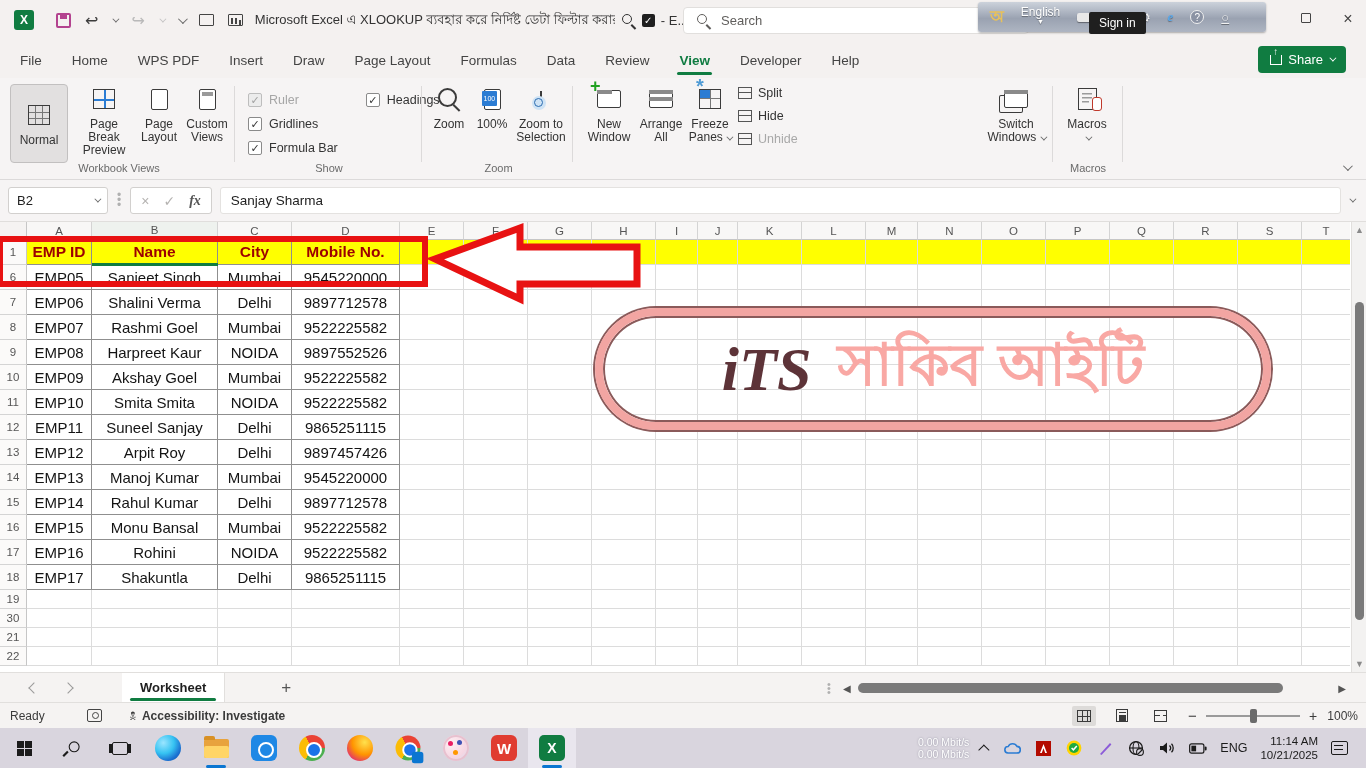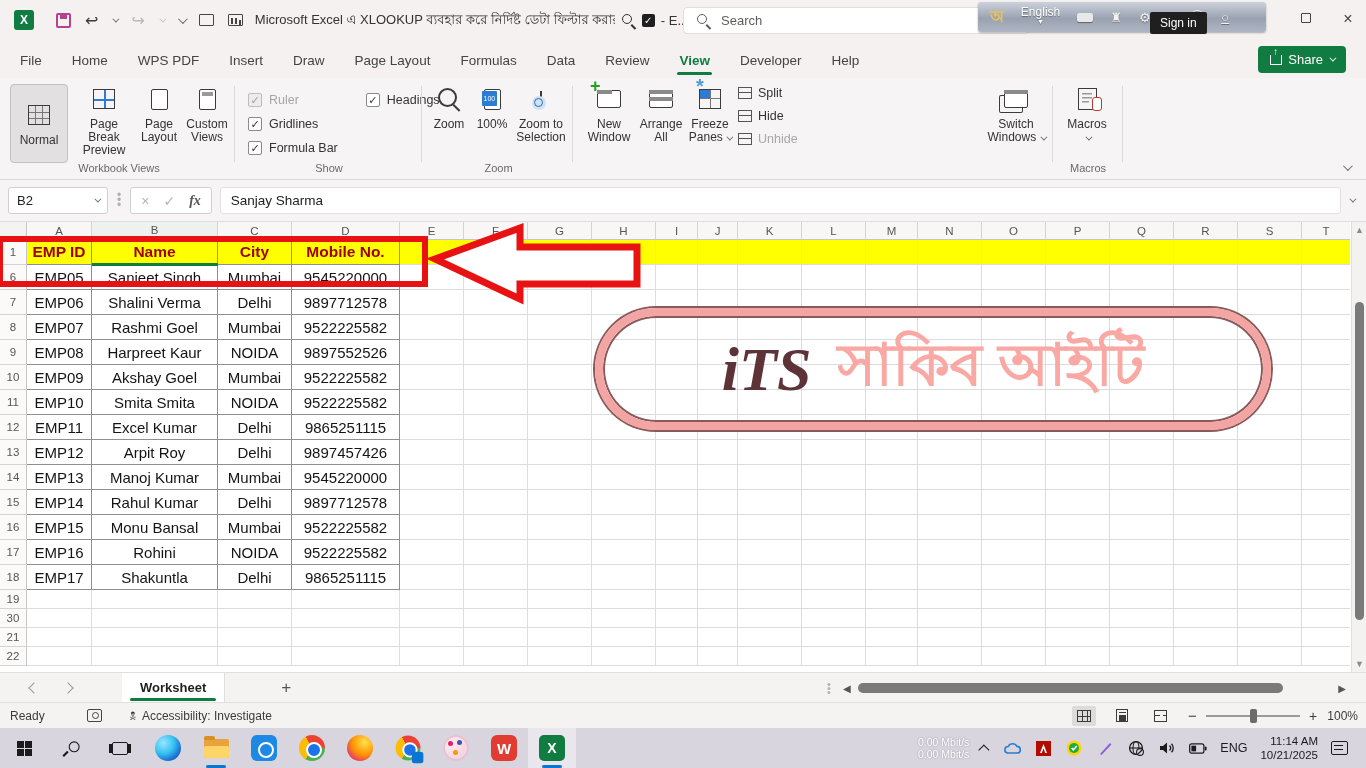--- a/index.html
+++ b/index.html
@@ -23,21 +23,21 @@
   .mag::before{content:"";position:absolute;left:1px;top:1px;width:8px;height:8px;border:1.7px solid currentColor;border-radius:50%}
   .mag::after{content:"";position:absolute;left:11px;top:11px;width:6px;height:1.7px;background:currentColor;transform:rotate(45deg);transform-origin:0 0}
   .chkbox-dark{width:13px;height:13px;background:#1f1f1f;color:#fff;font-size:10px;display:flex;align-items:center;justify-content:center;border-radius:2px}
   #search-pill{position:absolute;left:683px;top:7px;width:346px;height:27px;background:#fff;border:1px solid #e1dfdd;border-radius:4px;display:flex;align-items:center;gap:10px;padding-left:12px;color:#605e5c;font-size:13px}
   #avro-bar{position:absolute;left:978px;top:2px;width:288px;height:30px;background:linear-gradient(#ccd2db,#9aa2b1 55%,#aeb5c2);border-radius:3px;display:flex;align-items:center;gap:17px;padding:0 12px;box-shadow:0 1px 2px rgba(0,0,0,.3)}
   .avro-letter{color:#e7c15c;font-size:16px;font-weight:bold;font-family:"Liberation Serif","DejaVu Serif",serif}
   .avro-lang{color:#fff;font-size:12px;text-shadow:0 1px 1px rgba(0,0,0,.4);display:flex;flex-direction:column;align-items:center;line-height:10px}
   .avro-ic{color:#f2f2f2;font-size:13px;text-shadow:0 1px 1px rgba(0,0,0,.35)}
   .avro-kb{width:16px;height:9px;background:#e8e8e8;border-radius:2px;box-shadow:0 1px 1px rgba(0,0,0,.4)}
   .avro-help{width:14px;height:14px;border-radius:50%;background:#7f8massa0;background:#8b93a4;color:#fff;font-size:10px;display:flex;align-items:center;justify-content:center;border:1px solid #f0f0f0}
-  #signin-tip{position:absolute;left:1150px;top:12px;height:22px;background:#1f1f1f;color:#fff;font-size:12px;display:flex;align-items:center;padding:0 10px;border-radius:2px;z-index:5}
+  #signin-tip{position:absolute;left:1089px;top:12px;height:22px;background:#1f1f1f;color:#fff;font-size:12px;display:flex;align-items:center;padding:0 10px;border-radius:2px;z-index:5}
   .win-btn{position:absolute;top:10px;color:#444;font-size:14px;width:20px;text-align:center}
   .restore-glyph{display:inline-block;width:10px;height:10px;border:1.3px solid #444;border-radius:1px;position:relative;background:#f4f1f0}
   .restore-glyph::before{content:"";position:absolute;left:2px;top:-4px;width:10px;height:10px;border:1.3px solid #444;border-radius:1px;z-index:-1}
 
   
   #tabsrow{position:absolute;left:0;top:40px;width:1366px;height:38px;background:#f4f1f0;display:flex;align-items:center}
   .rtab{font-size:13.5px;color:#444;margin:0 13px;padding:9px 2px 7px;position:relative;white-space:nowrap}
   .rtab:first-child{margin-left:18px}
   .rtab.active{color:#0f7b41;font-weight:bold}
   .rtab.active::after{content:"";position:absolute;left:0;right:0;bottom:0;height:3px;background:#107c41;border-radius:2px}
@@ -150,21 +150,21 @@
   #hscroll .la{position:absolute;left:0;top:2px;color:#555;font-size:10px}
   #hscroll .ra{position:absolute;right:0;top:2px;color:#555;font-size:10px}
   #hthumb{position:absolute;left:15px;top:2px;width:425px;height:10px;background:#7a7a7a;border-radius:5px}
 
   
   #statusbar{position:absolute;left:0;top:702px;width:1366px;height:26px;background:#f5f3f2;border-top:1px solid #e1dfdd;display:flex;align-items:center;font-size:12px;color:#3b3b3b}
   #ready{margin-left:10px}
   .ic-macrec{width:15px;height:13px;border:1.3px solid #444;border-radius:2px;margin-left:42px;position:relative}
   .ic-macrec::after{content:"";position:absolute;right:2px;bottom:2px;width:5px;height:5px;border:1.3px solid #444;border-radius:50%}
   .ic-access{margin-left:28px;font-size:12px}
-  #access-label{margin-left:6px;font-weight:normal;color:#3b3b3b}
+  #access-label{margin-left:6px;font-weight:bold;color:#3b3b3b}
   #view-shortcuts{position:absolute;left:1072px;display:flex;gap:14px;align-items:center}
   .vs{width:24px;height:20px;display:flex;align-items:center;justify-content:center;border-radius:2px}
   .vs.sel{background:#dddbd9}
   .vs .g{width:14px;height:12px;border:1.3px solid #3b3b3b;background:linear-gradient(#3b3b3b,#3b3b3b) 0 5px/100% 1px no-repeat,linear-gradient(#3b3b3b,#3b3b3b) 4px 0/1px 100% no-repeat,linear-gradient(#3b3b3b,#3b3b3b) 9px 0/1px 100% no-repeat}
   .vs .p{width:12px;height:13px;border:1.3px solid #3b3b3b;background:linear-gradient(#3b3b3b,#3b3b3b) 2px 2px/7px 1px no-repeat,linear-gradient(#3b3b3b,#3b3b3b) 2px 5px/7px 6px no-repeat}
   .vs .pb{width:13px;height:12px;border:1.3px solid #3b3b3b;background:linear-gradient(#3b3b3b,#3b3b3b) 0 4px/5px 1.3px no-repeat,linear-gradient(#3b3b3b,#3b3b3b) 8px 4px/5px 1.3px no-repeat}
   #zoomctl{position:absolute;left:1188px;display:flex;align-items:center;width:170px}
   #zoom-minus{font-size:15px;color:#3b3b3b}
   #zoom-track{width:100px;height:2px;background:#9a9a9a;margin:0 9px;position:relative}
   #zoom-knob{position:absolute;left:44px;top:-6px;width:7px;height:14px;background:#6b6b6b;border-radius:2px}
@@ -649,21 +649,21 @@
         <div class="c lc w64"></div>
         <div class="c lc w64"></div>
         <div class="c lc w64"></div>
         <div class="c lc w64"></div>
         <div class="c lc w48"></div>
       </div>
 
       <div class="grow">
         <div class="rh">12</div>
         <div class="c cA">EMP11</div>
-        <div class="c cB">Excel Kumar</div>
+        <div class="c cB">Suneel Sanjay</div>
         <div class="c cC">Delhi</div>
         <div class="c cD">9865251115</div>
         <div class="c lc w64"></div>
         <div class="c lc w64"></div>
         <div class="c lc w64"></div>
         <div class="c lc w64"></div>
         <div class="c lc w42"></div>
         <div class="c lc w40"></div>
         <div class="c lc w64"></div>
         <div class="c lc w64"></div>

